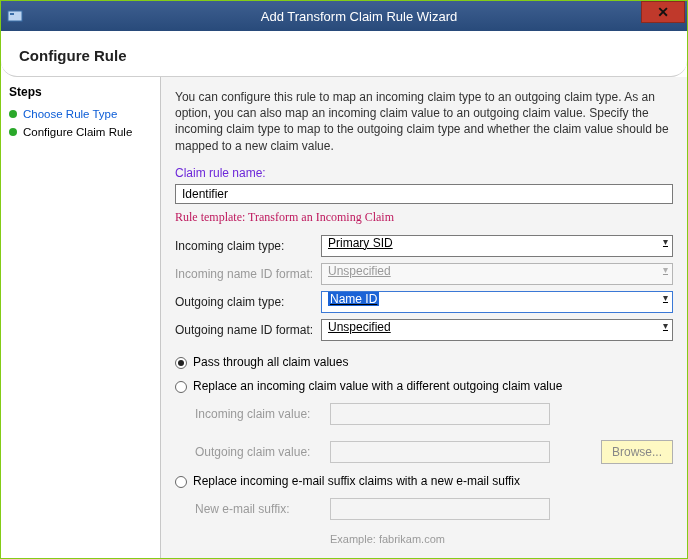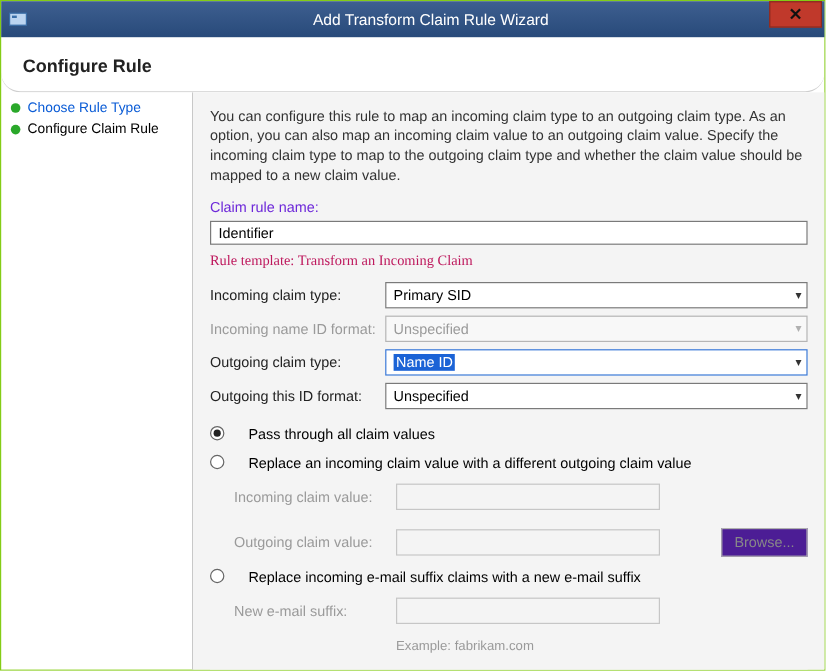--- a/index.html
+++ b/index.html
@@ -24,36 +24,36 @@
 
   .main { flex:1; background:#f4f4f4; padding:12px 14px 10px 14px; overflow:hidden; display:flex; flex-direction:column; }
   .desc { color:#333; line-height:1.35; margin-bottom:12px; }
   .field-label { margin-bottom:4px; color:#6d28d9; }
   input.text { width:100%; height:22px; border:1px solid #7a7a7a; padding:2px 6px; font: inherit; background:#fff; }
   .template-line { margin:6px 0 10px 0; color:#be185d;font-family:Liberation Serif, serif; }
 
   .form-grid { display:grid; grid-template-columns: 140px 1fr; row-gap:6px; column-gap:6px; align-items:center; }
   .form-grid .lbl { color:#222; font-size:12px; }
   .form-grid .lbl.muted { color:#9a9a9a; }
-  .select { height:22px; border:1px solid #7a7a7a; background:#fff; display:flex; align-items:center; justify-content:space-between; padding:0 4px 0 6px; font:inherit; }
+  .select { height:22px; border:1px solid #7a7a7a; background:#fff; display:flex; align-items:flex-start; justify-content:space-between; padding:0 4px 0 6px; font:inherit;text-decoration:underline; }
   .select.disabled { color:#9a9a9a; background:#f8f8f8; border-color:#b5b5b5; }
   .select .caret { font-size:10px; color:#333; }
   .select.disabled .caret { color:#b0b0b0; }
   .select.highlight { border:1px solid #3a78d6; }
   .select.highlight .val { background:#1b63d6; color:#fff; padding:0 2px; }
 
   .radio-group { margin-top:14px; }
-  .radio-row { display:flex; align-items:flex-start; gap:20px; margin-bottom:10px; }
+  .radio-row { display:flex; align-items:flex-end; gap:6px; margin-bottom:10px; }
   .radio { width:12px; height:12px; border:1px solid #666; border-radius:50%; display:inline-flex; align-items:center; justify-content:center; background:#fff; }
   .radio.checked::after { content:""; width:6px; height:6px; background:#222; border-radius:50%; display:block; }
 
   .subfields { margin-left:20px; display:grid; grid-template-columns:120px 1fr auto; column-gap:10px; row-gap:8px; align-items:center; margin-bottom:10px;gap:15px; }
   .subfields .lbl { color:#9a9a9a; font-size:12px; }
   input.dis { height:22px; border:1px solid #c6c6c6; background:#f4f4f4; width:220px; }
-  .btn-small { height:24px; padding:0 10px; border:1px solid #b0b0b0; background:#4c1d95; color:#888; font:inherit; }
+  .btn-small { height:24px; padding:0 10px; border:1px solid #b0b0b0; background:#fef9c3; color:#888; font:inherit; }
   .example { color:#9a9a9a; font-size:11px; grid-column:2 / span 2; margin-top:-2px; }
 
   .footer { padding:10px 14px 14px 0; display:flex; justify-content:flex-end; gap:8px; background:#f4f4f4; }
   .btn { min-width:76px; height:24px; border:1px solid #9a9a9a; background:#eee; font:inherit; padding:0 10px; }
 </style>
 </head>
 <body>
 
 <div class="window">
 
@@ -70,20 +70,21 @@
       </div>
   </div>
 
   <div class="header-strip">
     <h1>Configure Rule</h1>
   </div>
 
   <div class="body">
 
     <div class="sidebar">
+      <div class="steps-hdr">Steps</div>
       <div class="step-item">
         <span class="bullet"></span>
         <a href="#">Choose Rule Type</a>
       </div>
       <div class="step-item current">
         <span class="bullet"></span>
         <span class="label">Configure Claim Rule</span>
       </div>
     </div>
 
@@ -106,21 +107,21 @@
           <span class="val">Unspecified</span>
           <span class="caret">▾</span>
         </div>
 
         <div class="lbl">Outgoing claim type:</div>
         <div class="select highlight">
           <span class="val">Name ID</span>
           <span class="caret">▾</span>
         </div>
 
-        <div class="lbl">Outgoing this ID format:</div>
+        <div class="lbl">Outgoing name ID format:</div>
         <div class="select">
           <span class="val">Unspecified</span>
           <span class="caret">▾</span>
         </div>
       </div>
 
       <div class="radio-group">
         <div class="radio-row">
           <span class="radio checked"></span>
           <span>Pass through all claim values</span>

